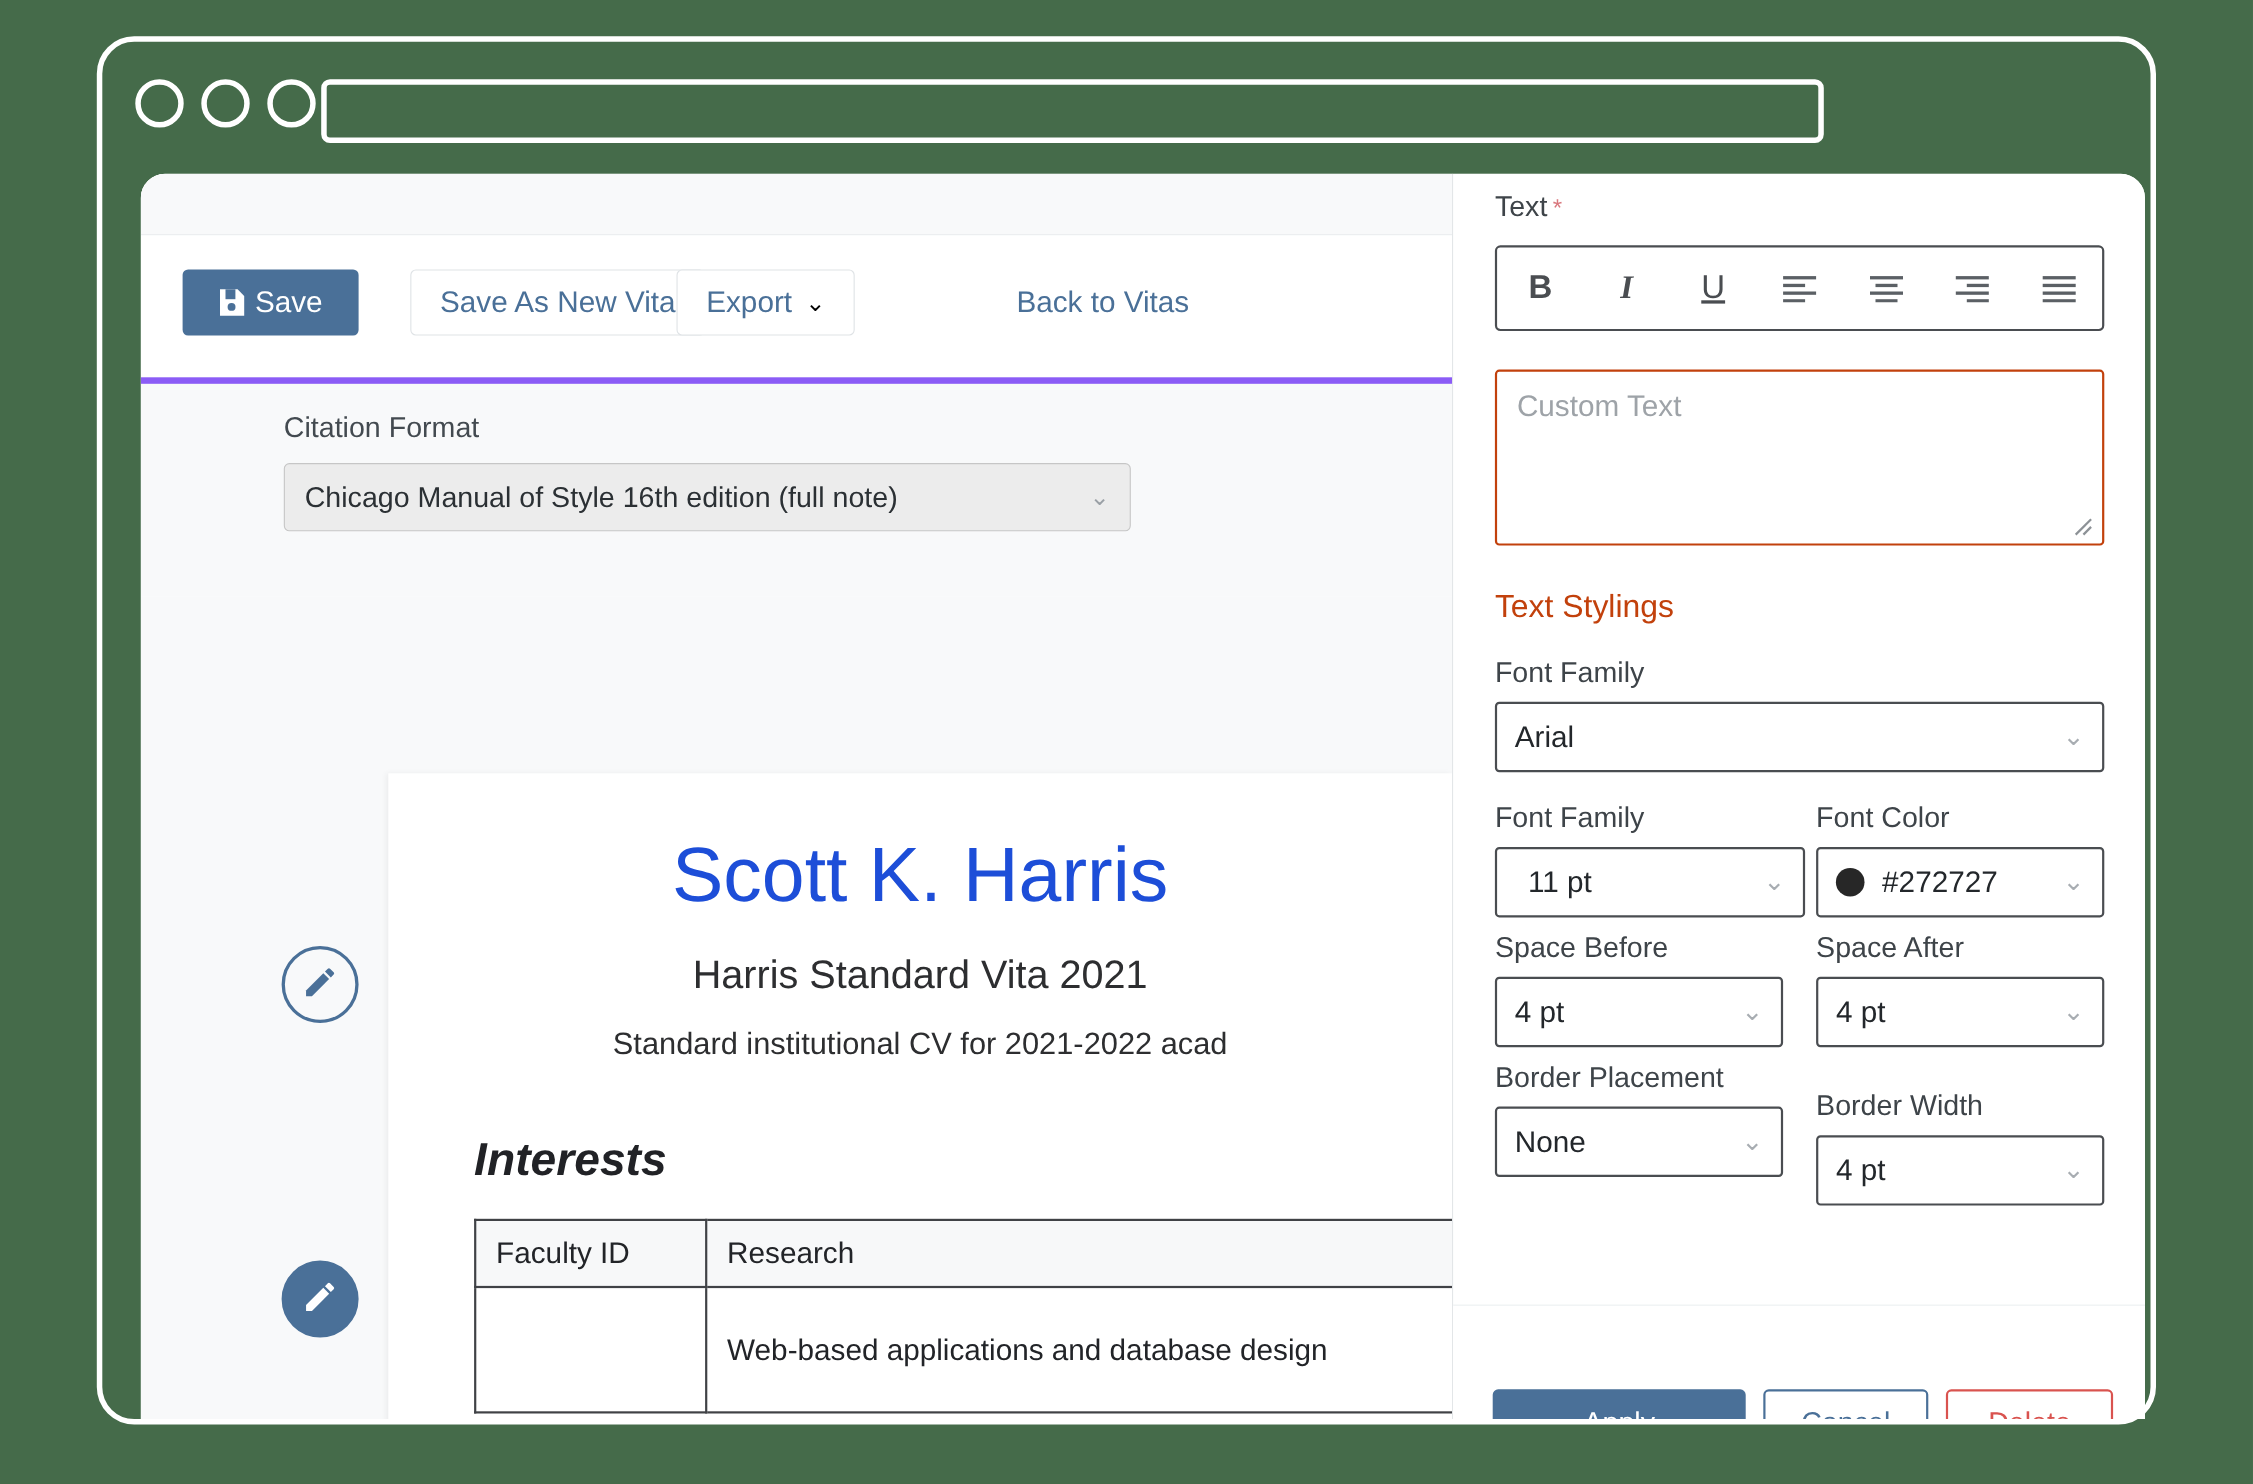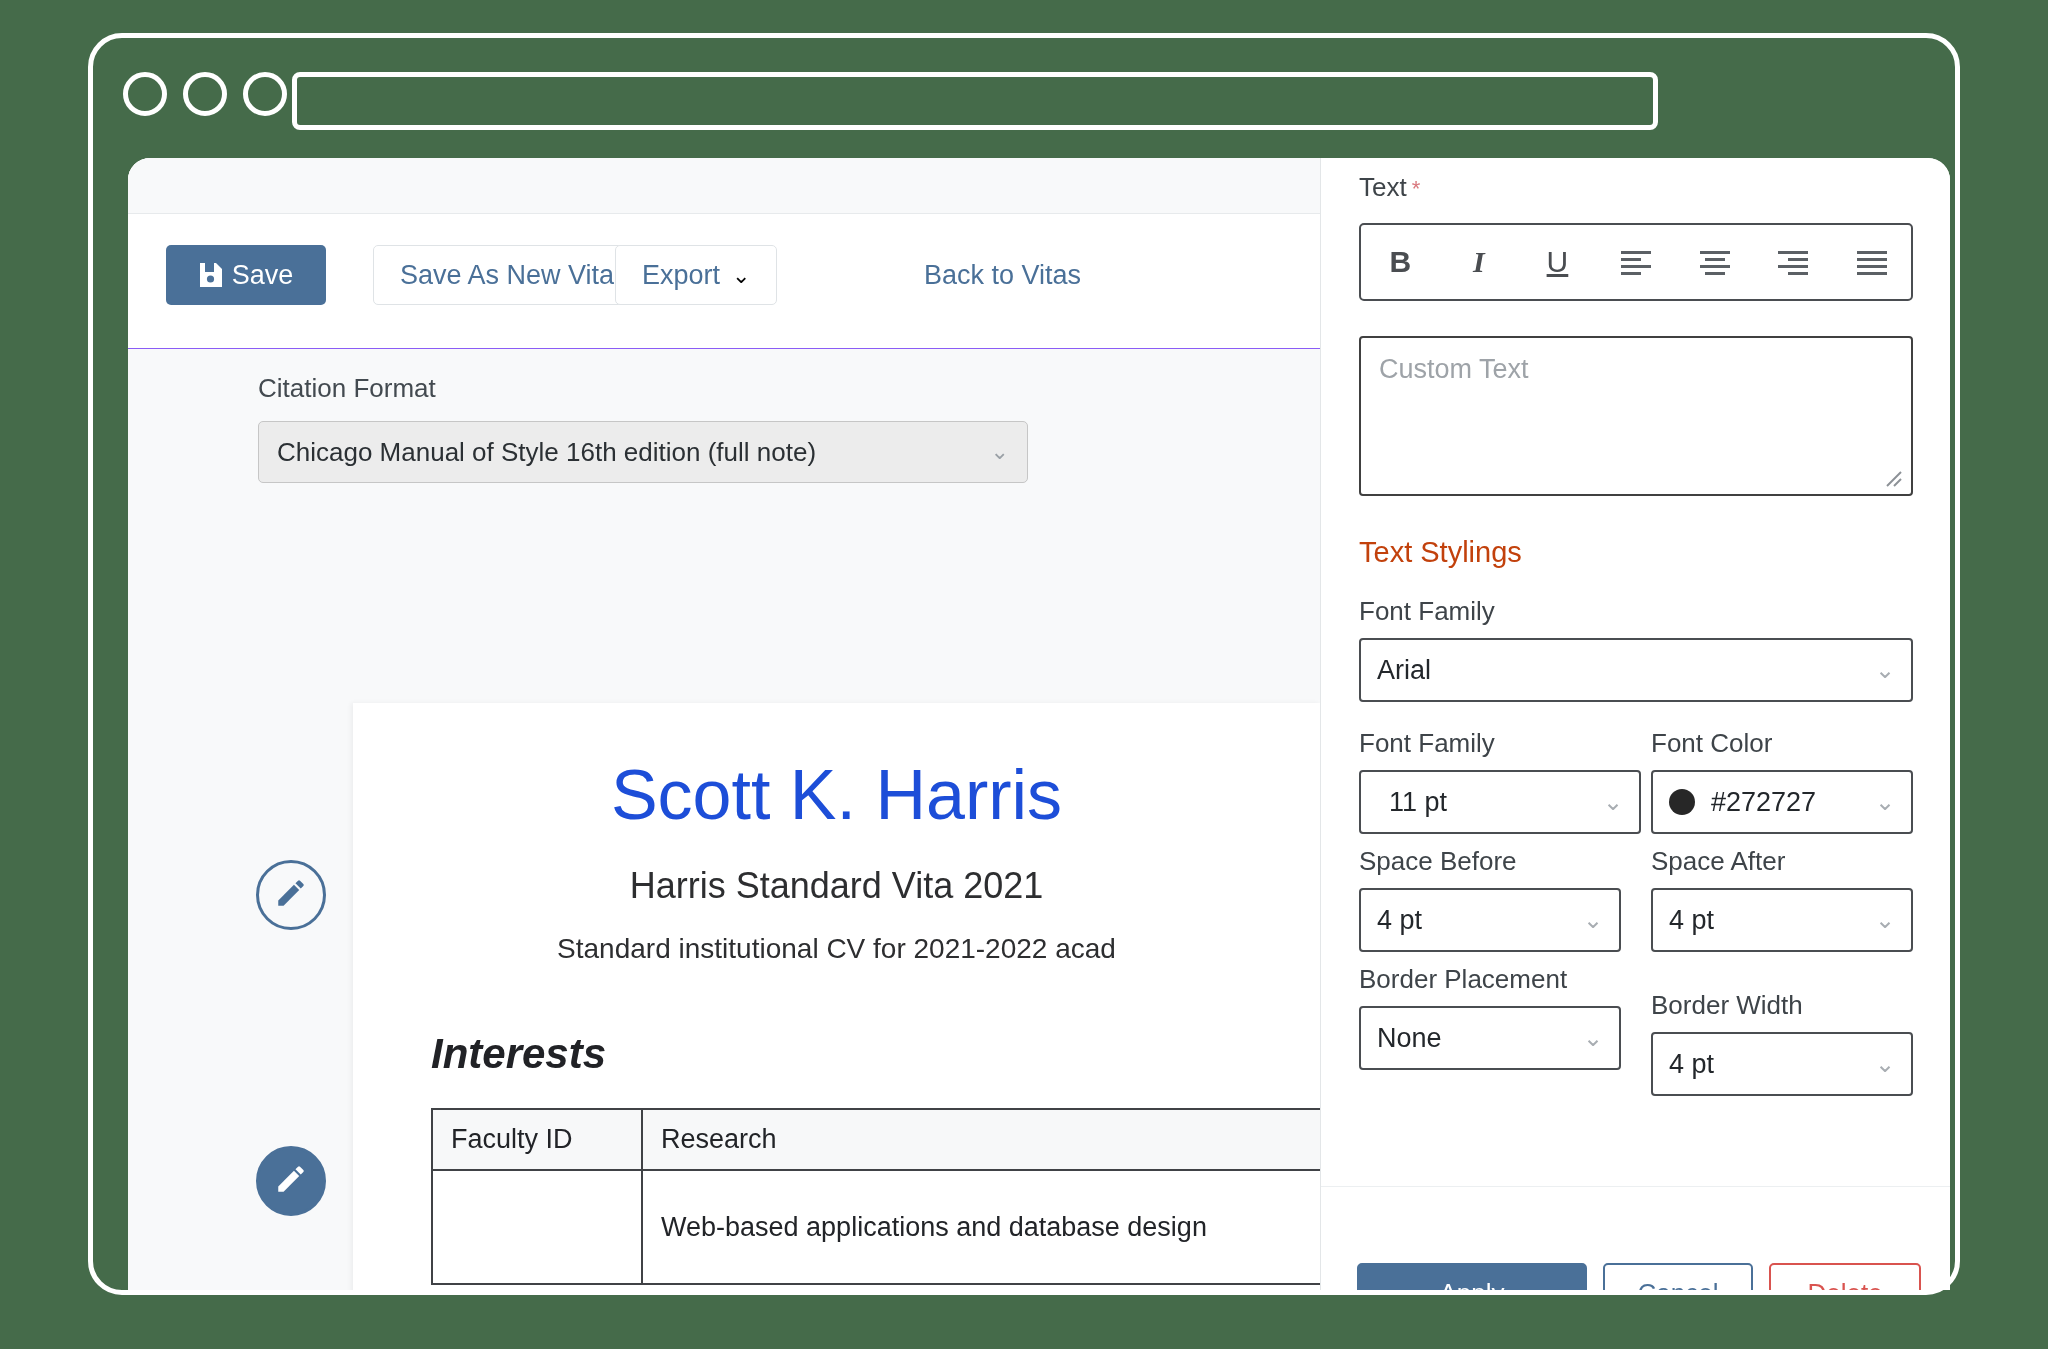--- a/index.html
+++ b/index.html
@@ -93,21 +93,21 @@
     box-sizing: border-box;
   }
 
   .toolbar {
     position: absolute;
     left: 0;
     top: 56px;
     width: 1192px;
     height: 135px;
     background: #ffffff;
-    border-bottom: 1px solid #8b5cf6;
+    border-bottom: 6px solid #8b5cf6;
     box-sizing: border-box;
   }
 
   .btn-save {
     position: absolute;
     left: 38px;
     top: 31px;
     height: 60px;
     min-width: 160px;
     background: #4a7098;
@@ -363,21 +363,21 @@
   .fmt-btn.underline { text-decoration: underline; font-family: "Liberation Sans", sans-serif; }
 
   .align-icon { display: block; }
 
   .custom-text {
     position: absolute;
     left: 38px;
     top: 178px;
     width: 554px;
     height: 160px;
-    border: 2px solid #404040;
+    border: 2px solid #c2410c;
     border-radius: 4px;
     box-sizing: border-box;
     padding: 16px 18px;
     font-size: 27px;
     font-family: "Liberation Sans", sans-serif;
     color: #2b2f33;
     resize: none;
     outline: none;
     background: #ffffff;
   }

